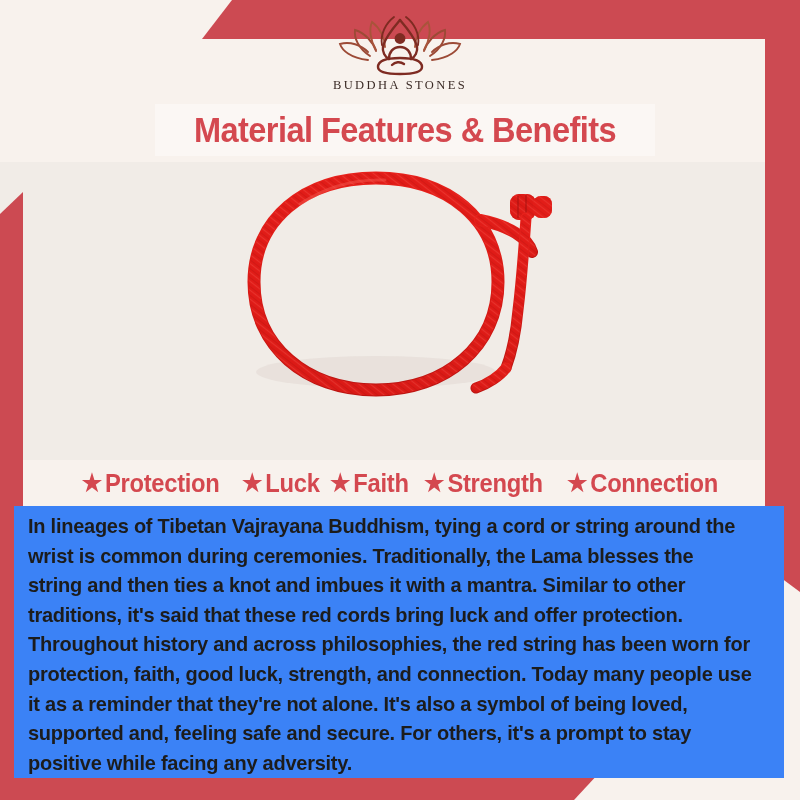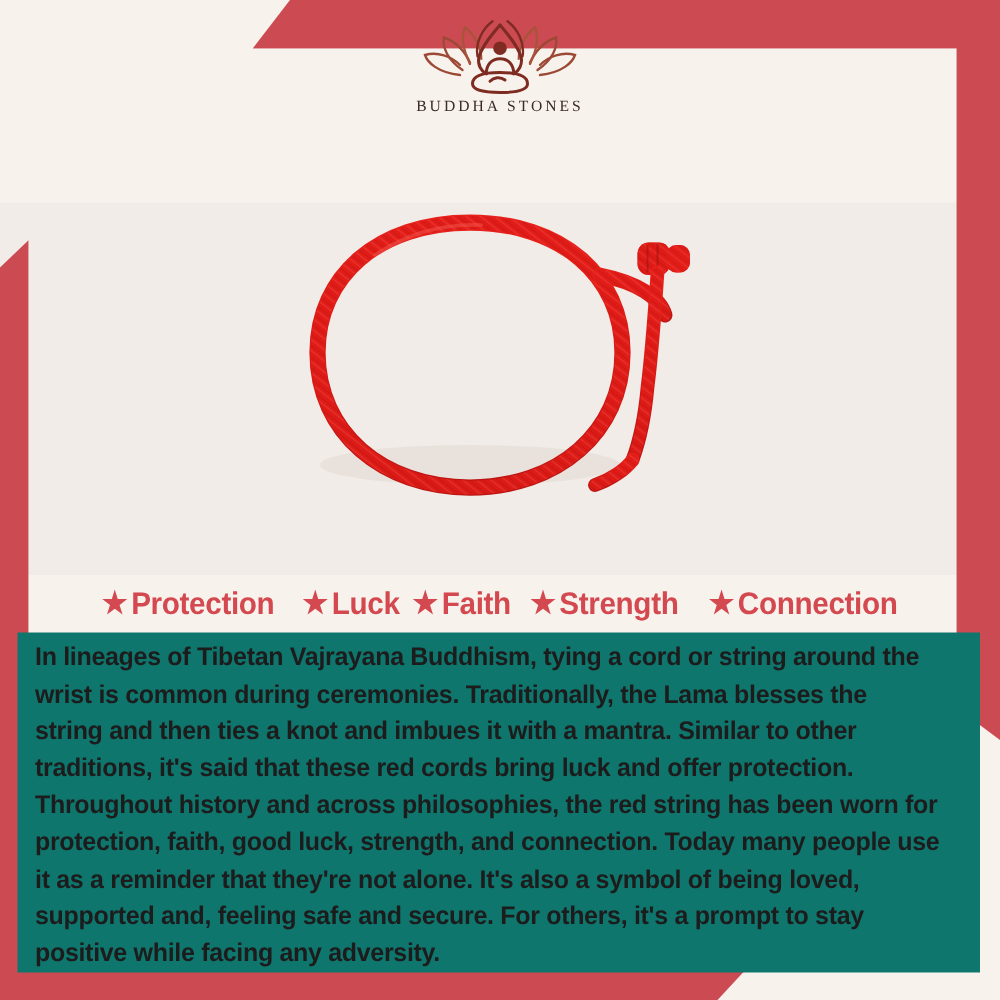--- a/index.html
+++ b/index.html
@@ -108,21 +108,21 @@
   }
   .benefit .star { font-size:24px; line-height:1; margin-right:3px; }
   .benefit .blabel { letter-spacing:-0.3px; }
   .b-gap-wide { margin-right:17px; }
   .b-gap-mid  { margin-right:11px; }
   .b-gap-narrow { margin-right:6px; }
 
   
   .body-panel {
     position:absolute; left:14px; top:506px; width:770px; height:272px;
-    background:#0f766e;
+    background:#3b82f6;
     padding:6px 18px 0 14px;
   }
   .body-line {
     font-size:20.4px;
     font-weight:bold;
     color:#1c1c1c;
     line-height:29.6px;
     letter-spacing:-0.25px;
     white-space:nowrap;
     transform:scaleX(0.98);
@@ -168,20 +168,23 @@
         <path d="M55 45 C55 38 59 33 66 33 C73 33 77 38 77 45"></path>
 
         <path d="M44 53 C44 46 53 44 66 44 C79 44 88 46 88 53 C88 58 79 60 66 60 C53 60 44 58 44 53 Z"></path>
 
         <path d="M58 51 C61 48 66 47 70 50"></path>
       </g>
     </svg>
     <div class="logo-text">BUDDHA STONES</div>
   </div>
 
+  <div class="headline-band">
+    <div class="headline-text">Material Features &amp; Benefits</div>
+  </div>
 
   <div class="photo-area">
     <svg class="bracelet-svg" viewBox="0 0 440 262">
       <defs>
         <pattern id="braid" width="7" height="7" patternUnits="userSpaceOnUse" patternTransform="rotate(38)">
           <rect width="7" height="7" fill="#e01b17"></rect>
           <path d="M0 0 L7 0" stroke="#b31310" stroke-width="1.5" opacity="0.55"></path>
           <path d="M0 3.5 L7 3.5" stroke="#f4514a" stroke-width="1.2" opacity="0.5"></path>
         </pattern>
         <linearGradient id="cordShade" x1="0" y1="0" x2="0" y2="1">

